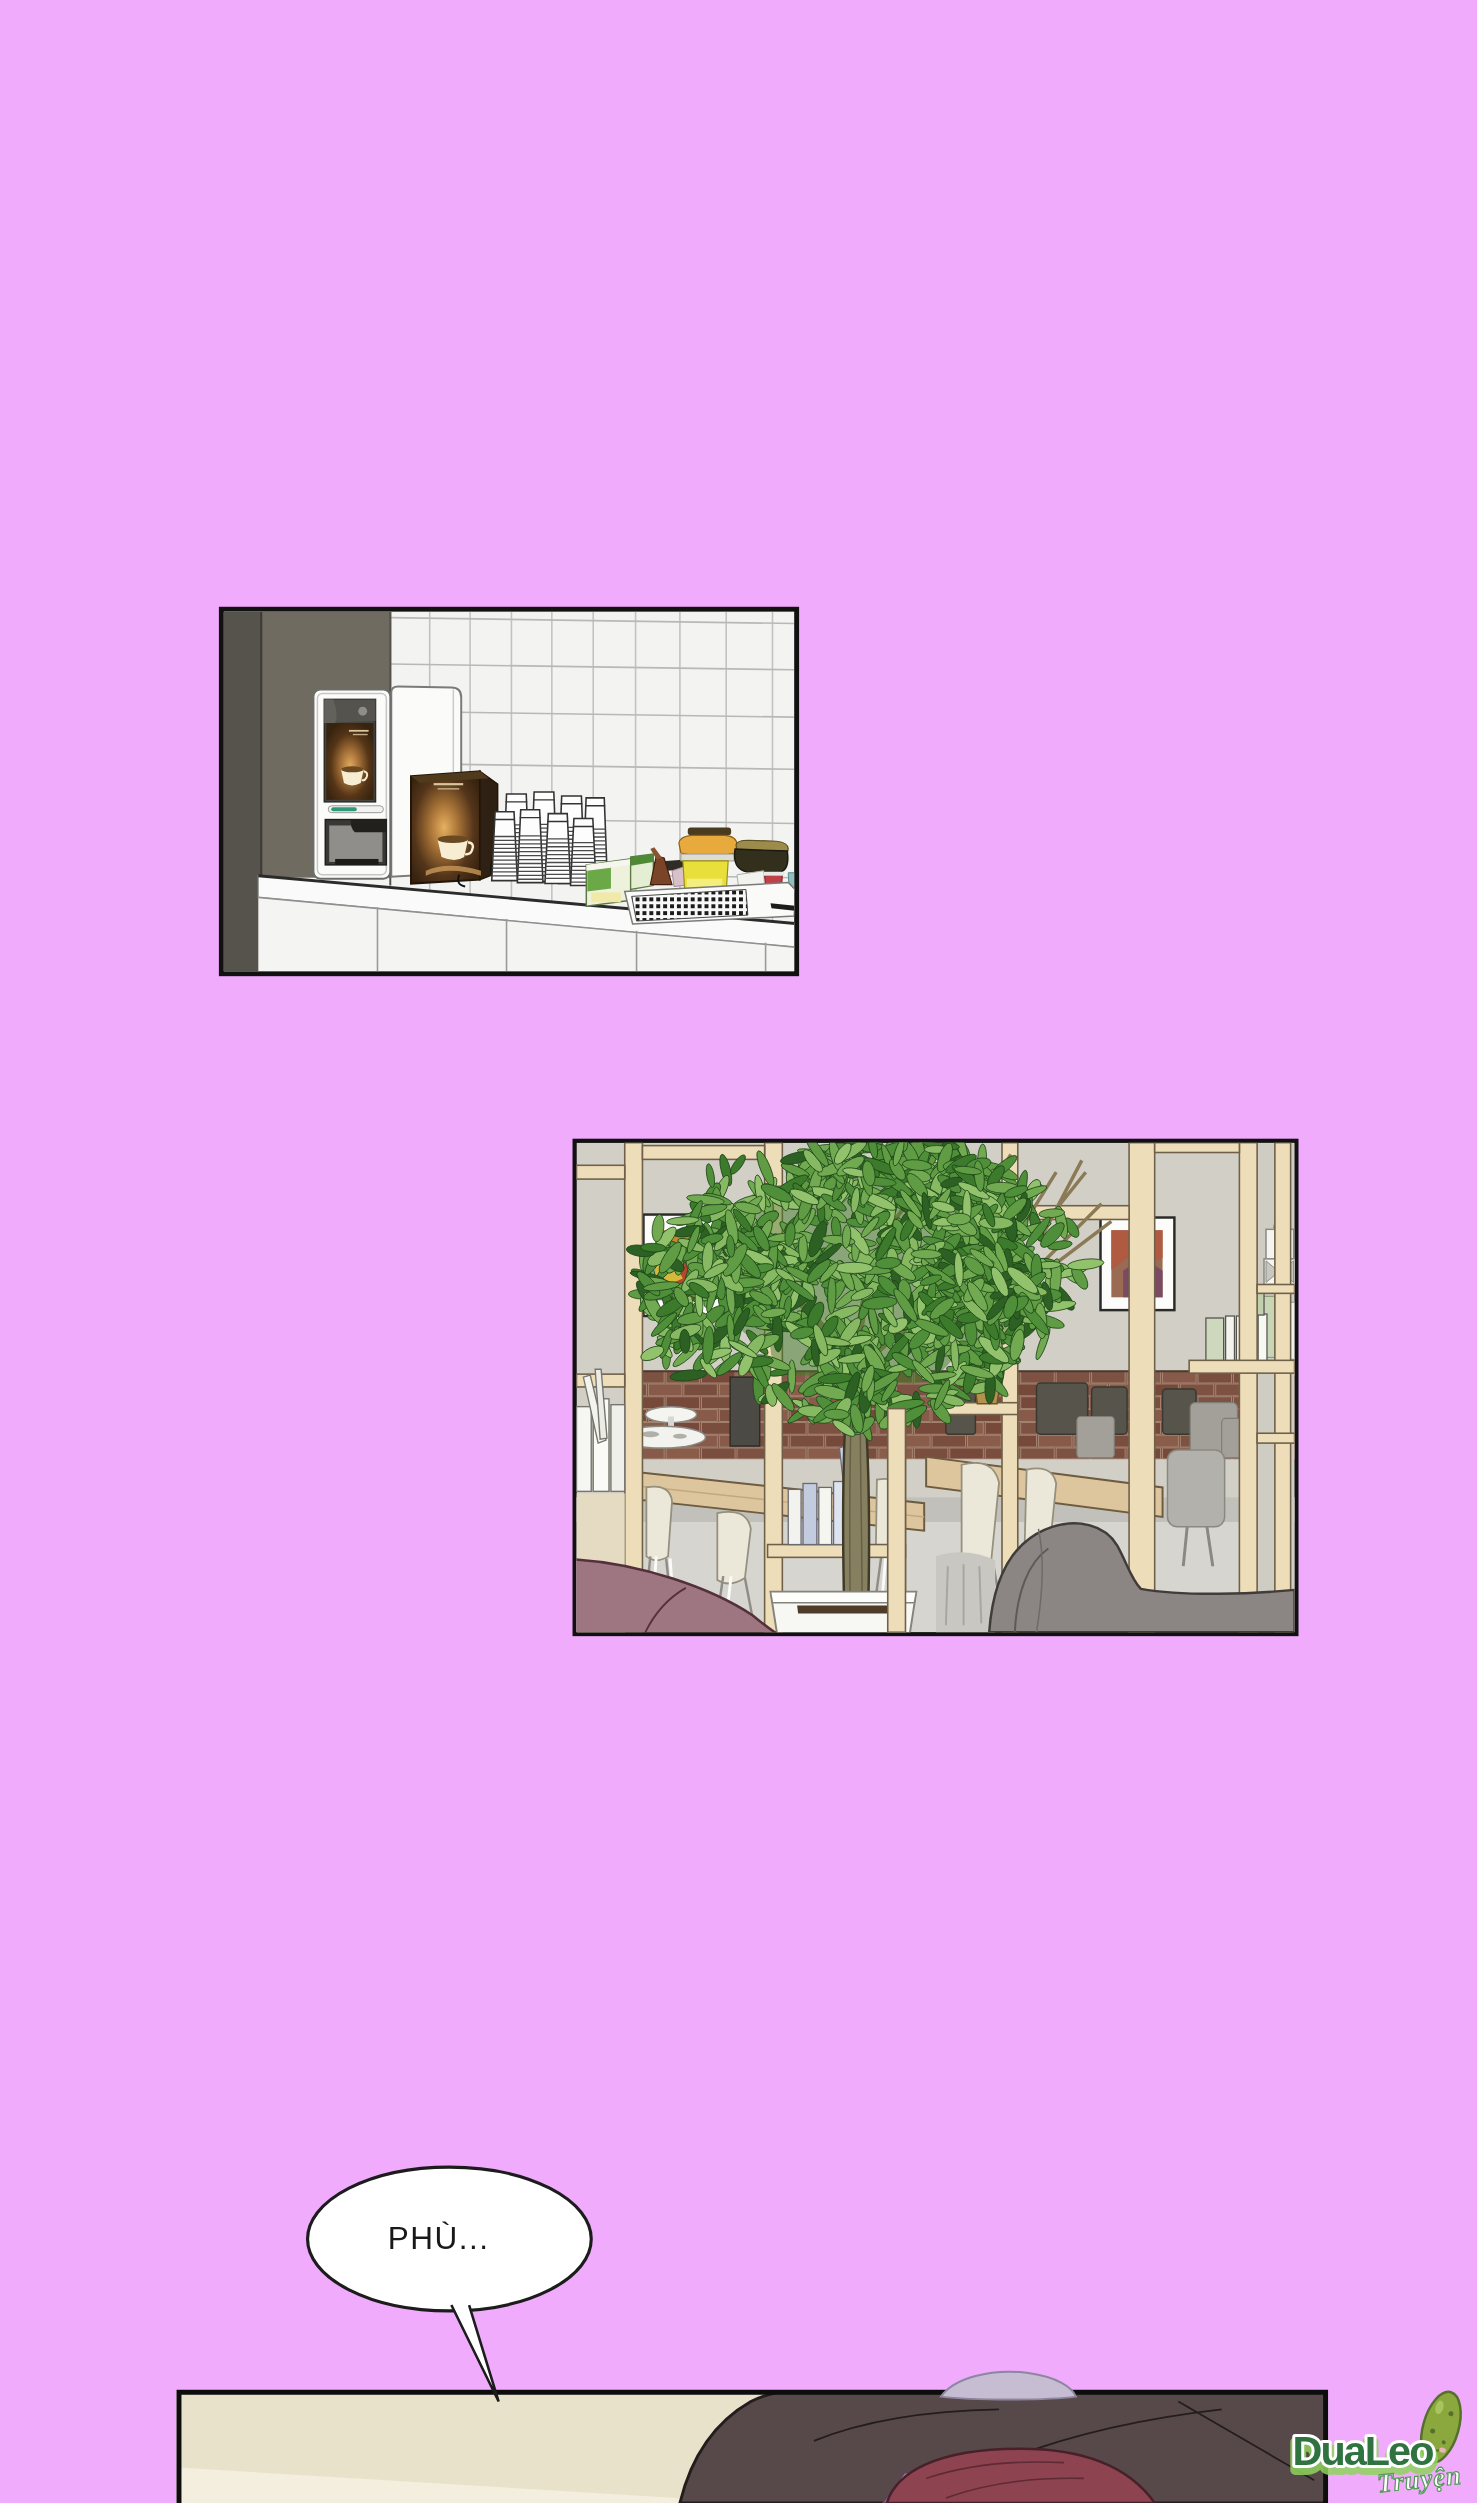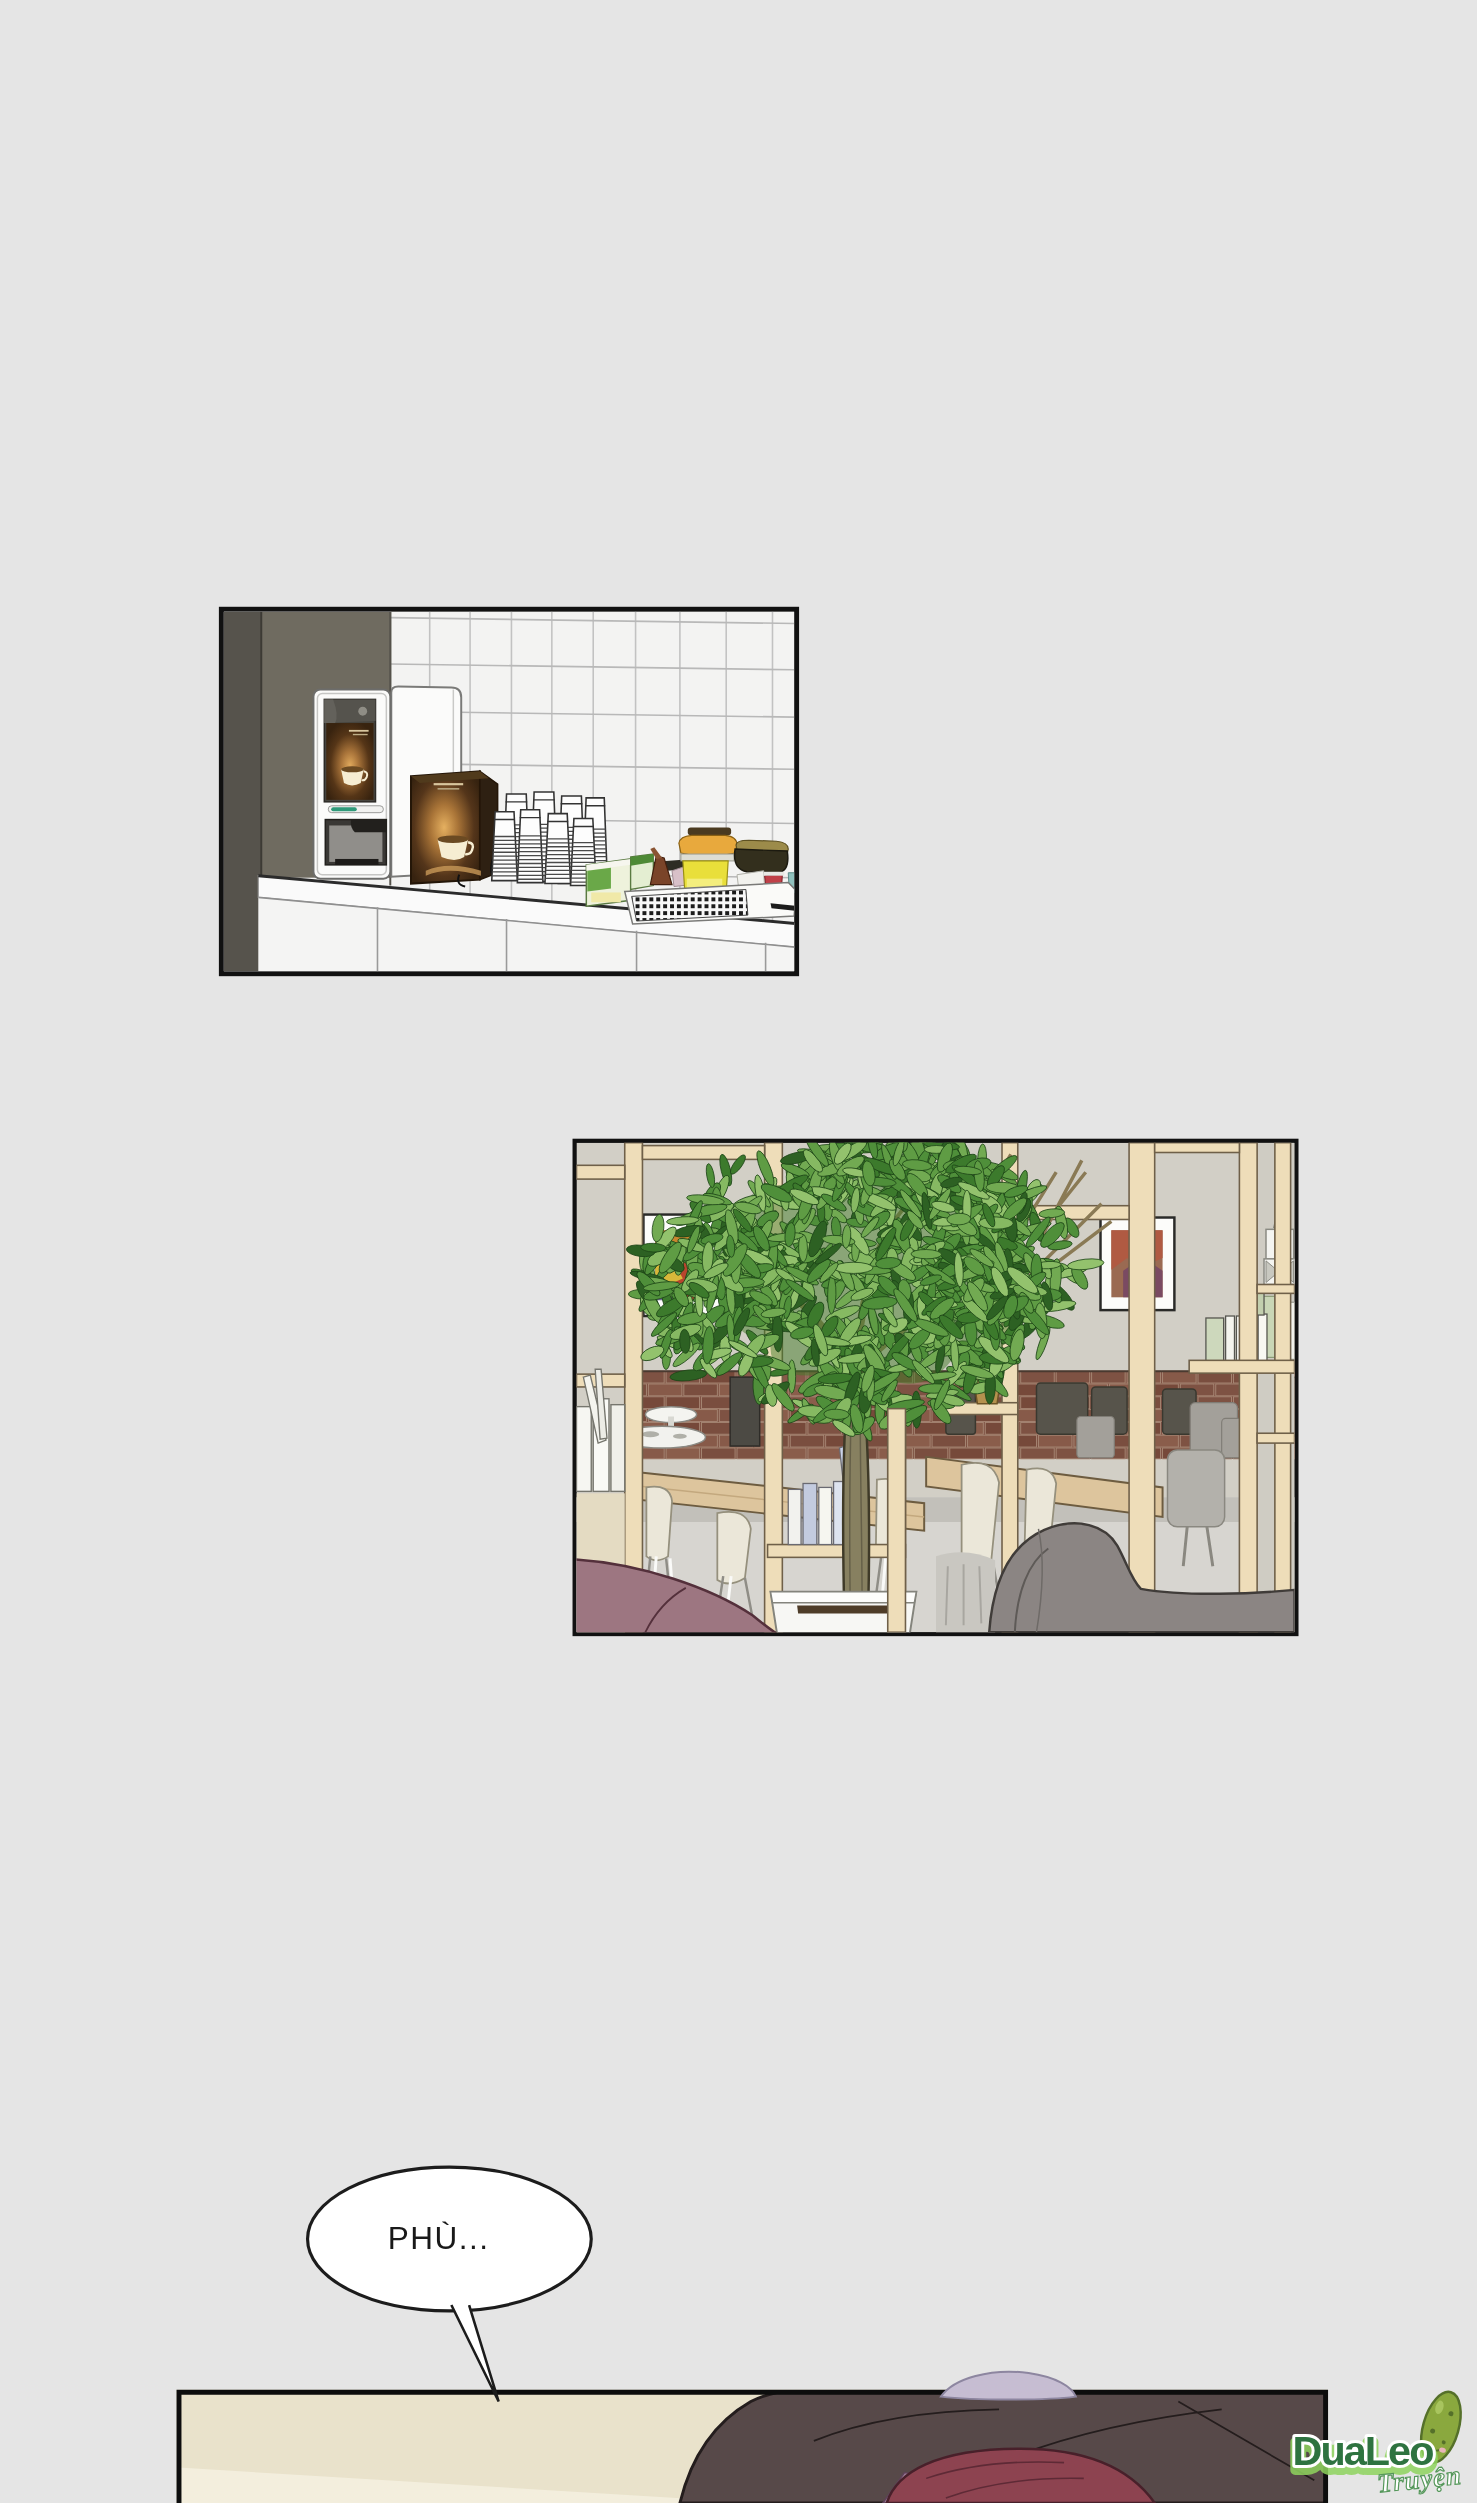--- a/index.html
+++ b/index.html
@@ -1,14 +1,14 @@
 <!DOCTYPE html>
 <html><head><meta charset="utf-8"><style>
 html,body{margin:0;padding:0;background:#fff;}
-#page{position:relative;width:1478px;height:2503px;background:#e5e5e5;overflow:hidden;font-family:"Liberation Sans",sans-serif;}
+#page{position:relative;width:1478px;height:2503px;background:#f0abfc;overflow:hidden;font-family:"Liberation Sans",sans-serif;}
 svg{position:absolute;left:0;top:0;}
 </style></head><body>
 <div id="page">
 <svg width="1478" height="2503" viewBox="0 0 1500 2541">
 <defs>
 <radialGradient id="adglow" cx="50%" cy="55%" r="60%">
           <stop offset="0%" stop-color="#e0a95c"></stop>
           <stop offset="30%" stop-color="#a9743a"></stop>
           <stop offset="68%" stop-color="#553517"></stop>
           <stop offset="100%" stop-color="#38230f"></stop>

